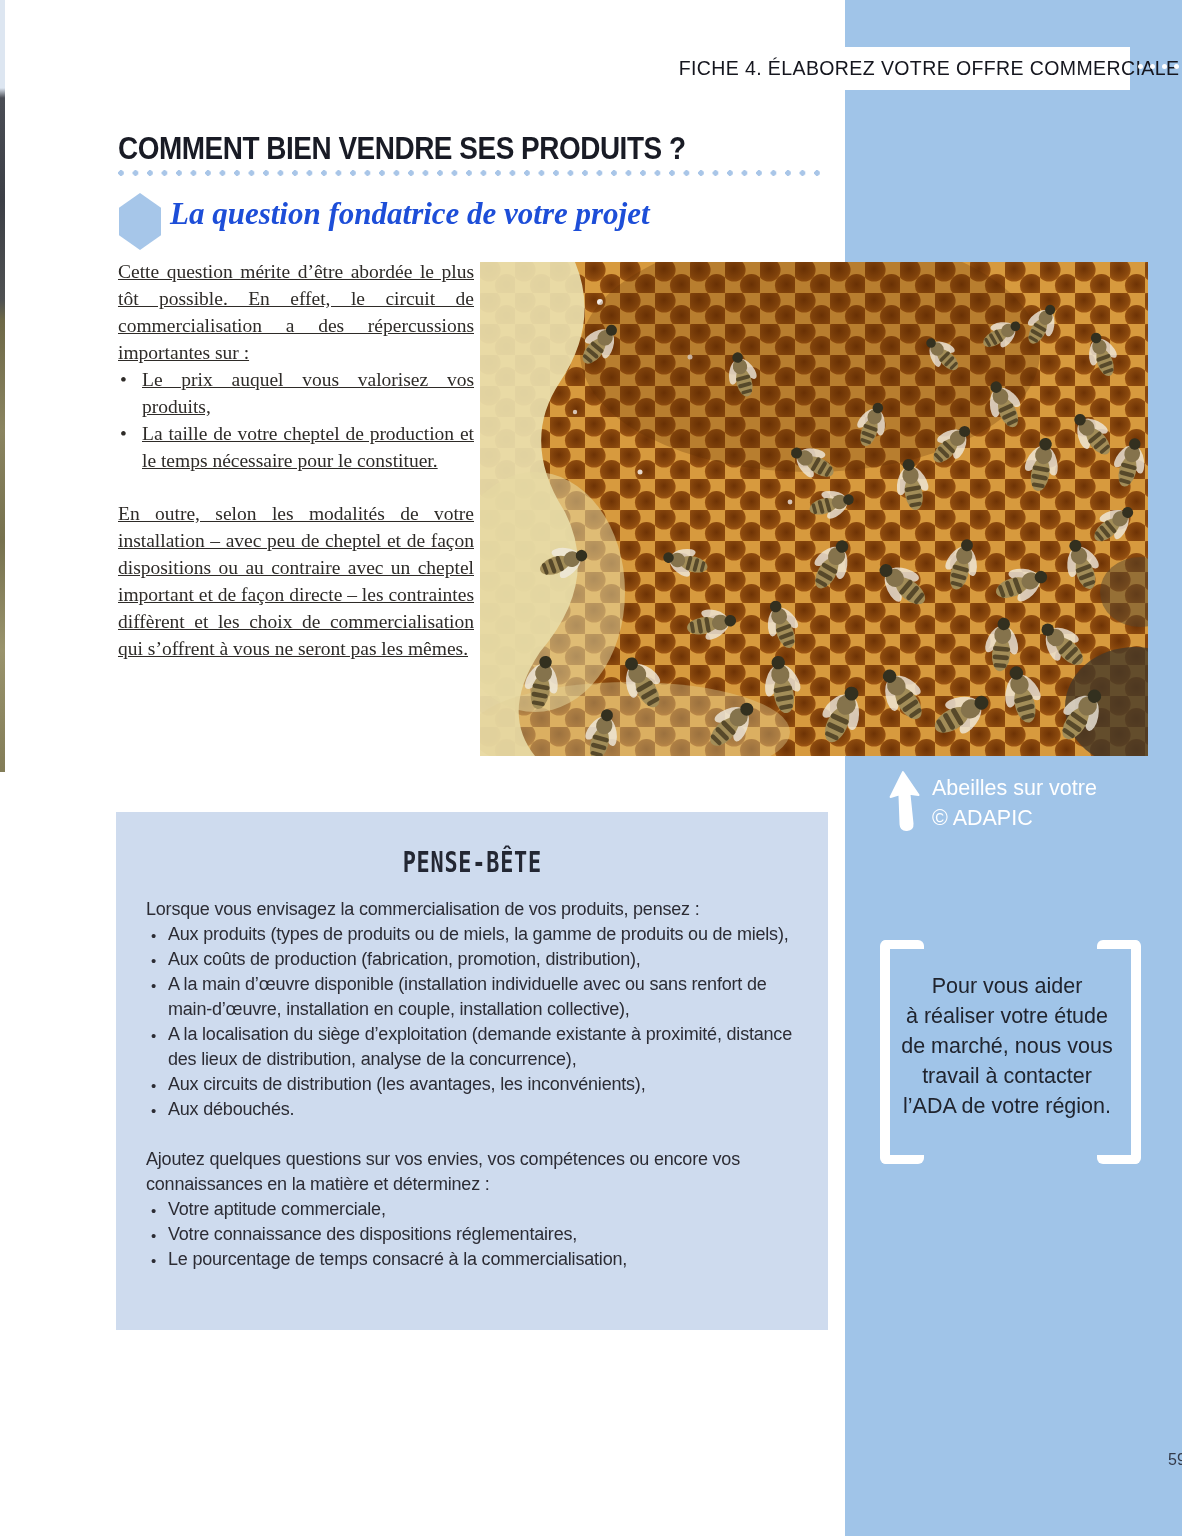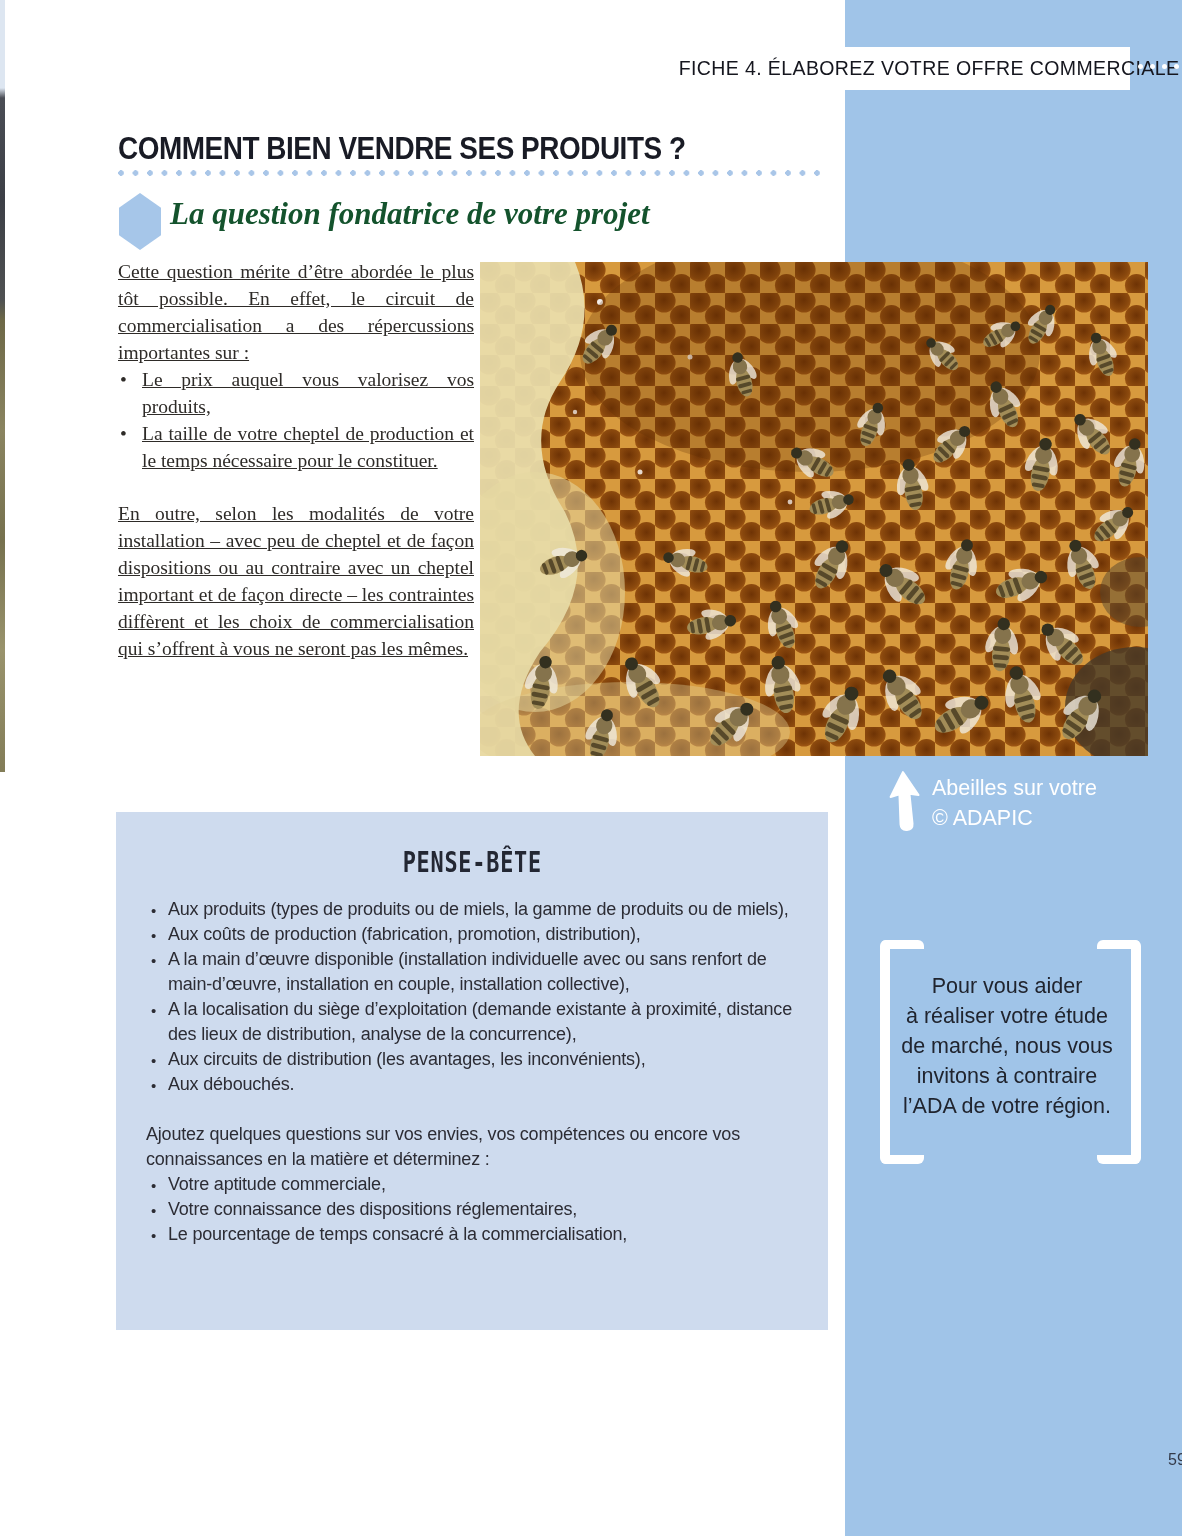--- a/index.html
+++ b/index.html
@@ -25,21 +25,21 @@
   .page-title{position:absolute;left:118px;top:131px;font-weight:bold;font-size:31px;
     letter-spacing:-.5px;color:#191b25;transform:scaleX(.9);transform-origin:left center;white-space:nowrap;}
   .title-dots{position:absolute;left:118px;top:168px;width:710px;height:10px;
     background-image:radial-gradient(circle at 3px 5px,#a9c6e8 2.6px,rgba(0,0,0,0) 3px);
     background-size:14.5px 10px;background-repeat:repeat-x;}
 
   
   .hexagon{position:absolute;left:119px;top:193px;width:42px;height:57px;background:#a6c6e9;
     clip-path:polygon(50% 0,100% 26%,100% 74%,50% 100%,0 74%,0 26%);}
   .section-heading{position:absolute;left:170px;top:196px;font-family:"Liberation Serif",serif;
-    font-style:italic;font-weight:bold;font-size:31px;color:#14532d;white-space:nowrap;}
+    font-style:italic;font-weight:bold;font-size:31px;color:#1d4ed8;white-space:nowrap;}
 
   
   .body-col{position:absolute;left:118px;top:258px;width:356px;
     font-family:"Liberation Serif",serif;font-size:19.5px;line-height:27px;color:#2e2b28;text-align:justify;text-decoration:underline;}
   .body-col p{margin:0;}
   .body-col .para2{margin-top:26px;}
   ul.serif-list{list-style:none;margin:0;padding:0;}
   ul.serif-list li{position:relative;padding-left:24px;text-align:justify;}
   ul.serif-list li::before{content:"\2022";position:absolute;left:2px;}
 
@@ -190,20 +190,21 @@
   <div class="caption-text">
     <div>Abeilles sur votre</div>
     <div>© ADAPIC</div>
   </div>
 
   <div class="pense">
     <div class="pense-title-wrap">
       <span class="pense-title">PENSE-BÊTE</span>
     </div>
     <div class="pense-content">
+      <p>Lorsque vous envisagez la commercialisation de vos produits, pensez :</p>
       <ul class="sans-list">
         <li><span>Aux produits (types de produits ou de miels, la gamme de produits ou de miels),</span></li>
         <li><span>Aux coûts de production (fabrication, promotion, distribution),</span></li>
         <li><span>A la main d’œuvre disponible (installation individuelle avec ou sans renfort de main-d’œuvre, installation en couple, installation collective),</span></li>
         <li><span>A la localisation du siège d’exploitation (demande existante à proximité, distance des lieux de distribution, analyse de la concurrence),</span></li>
         <li><span>Aux circuits de distribution (les avantages, les inconvénients),</span></li>
         <li><span>Aux débouchés.</span></li>
       </ul>
       <p class="para2">Ajoutez quelques questions sur vos envies, vos compétences ou encore vos connaissances en la matière et déterminez :</p>
       <ul class="sans-list">
@@ -213,19 +214,19 @@
       </ul>
     </div>
   </div>
 
   <div class="bracket left"></div>
   <div class="bracket right"></div>
   <div class="quote">
     <div>Pour vous aider</div>
     <div>à réaliser votre étude</div>
     <div>de marché, nous vous</div>
-    <div>invitons à contraire</div>
+    <div>travail à contacter</div>
     <div>l’ADA de votre région.</div>
   </div>
 
   <div class="page-number">59</div>
 
 </div>
 
 </body></html>

